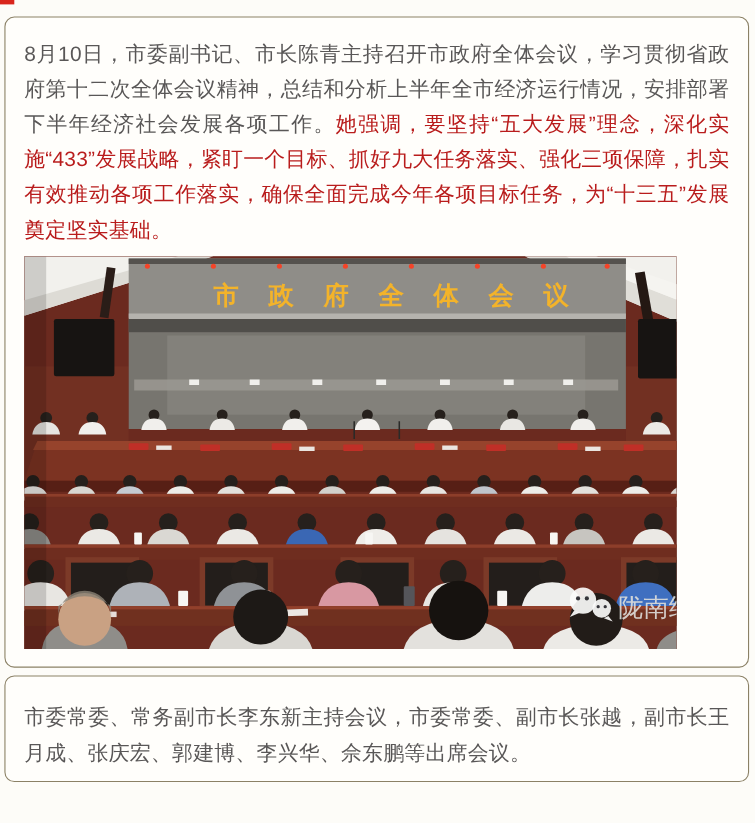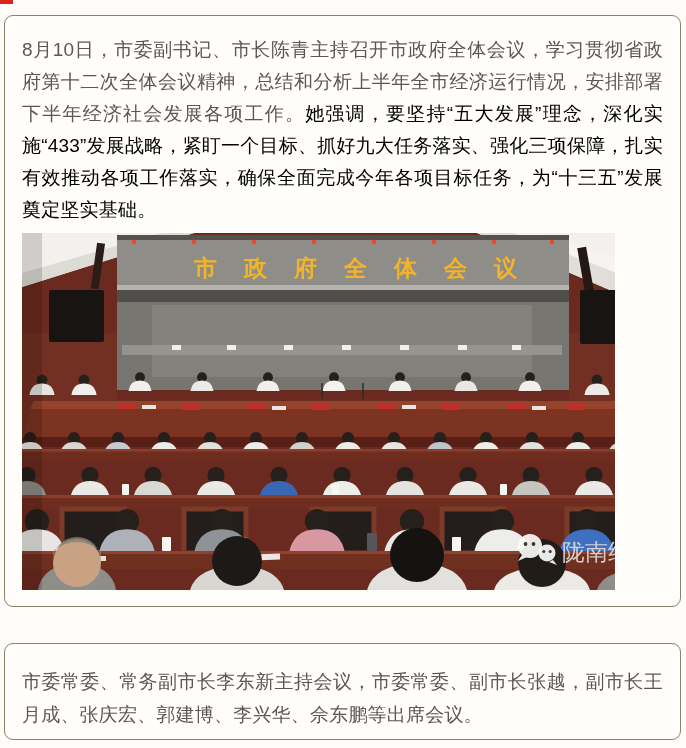--- a/index.html
+++ b/index.html
@@ -9,27 +9,27 @@
     font-family:"Liberation Sans","DejaVu Sans",sans-serif;
   }
   .corner-mark{
     position:absolute;top:0;left:0;width:13px;height:4px;background:#d9251c;
   }
   .card{
     position:absolute;left:4px;width:677px;box-sizing:border-box;
     background:#fffefb;border:1px solid #8b8166;border-radius:9px;
   }
   .card1{top:15px;height:592px;padding:18px 17px 0 17px;}
-  .card2{top:643px;height:97px;padding:21px 17px 0 17px;}
+  .card2{top:614px;height:97px;padding:21px 17px 0 17px;}
   .para{
     margin:0;font-size:19px;line-height:32px;color:#595757;
     text-align:justify;letter-spacing:0.2px;
   }
   .para2{line-height:33px;}
-  .blue{color:#000000;}
+  .blue{color:#b91c1c;}
   .photo-wrap{
     margin-top:7px;width:593px;height:357px;overflow:hidden;background:#6b2a1f;
   }
   svg{display:block;}
 </style>
 </head>
 <body>
 
 <div class="corner-mark"></div>
 

